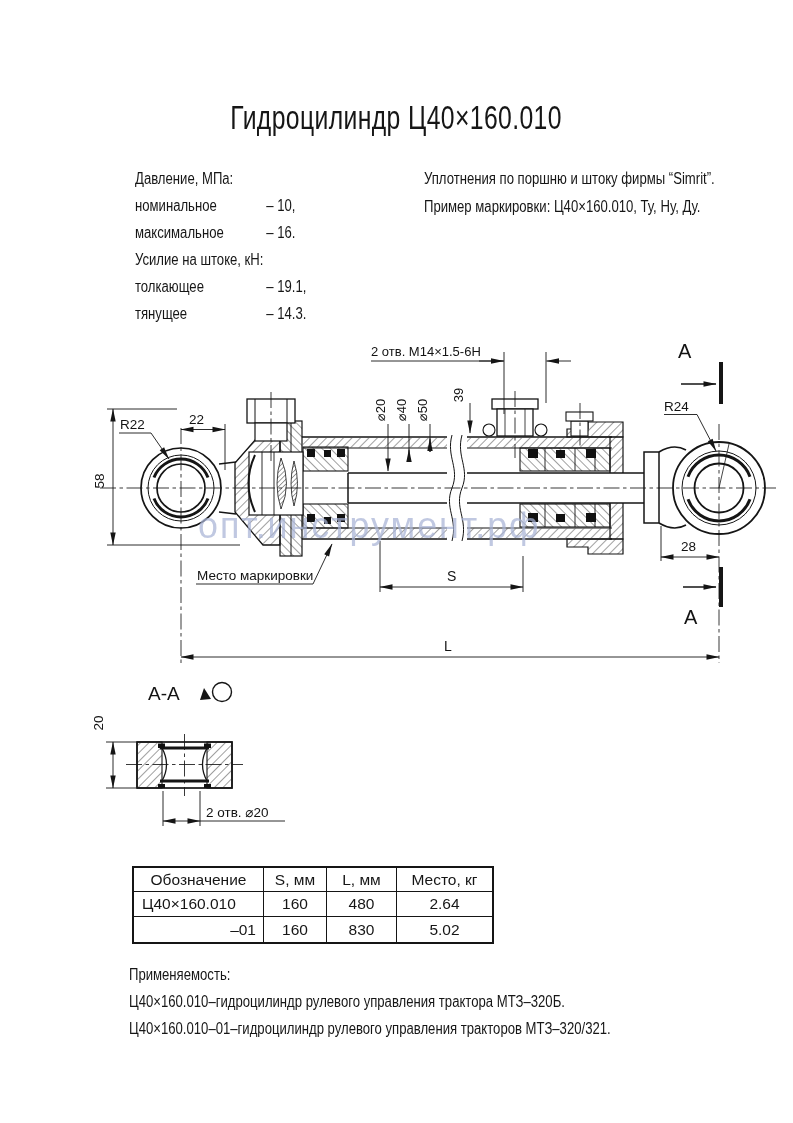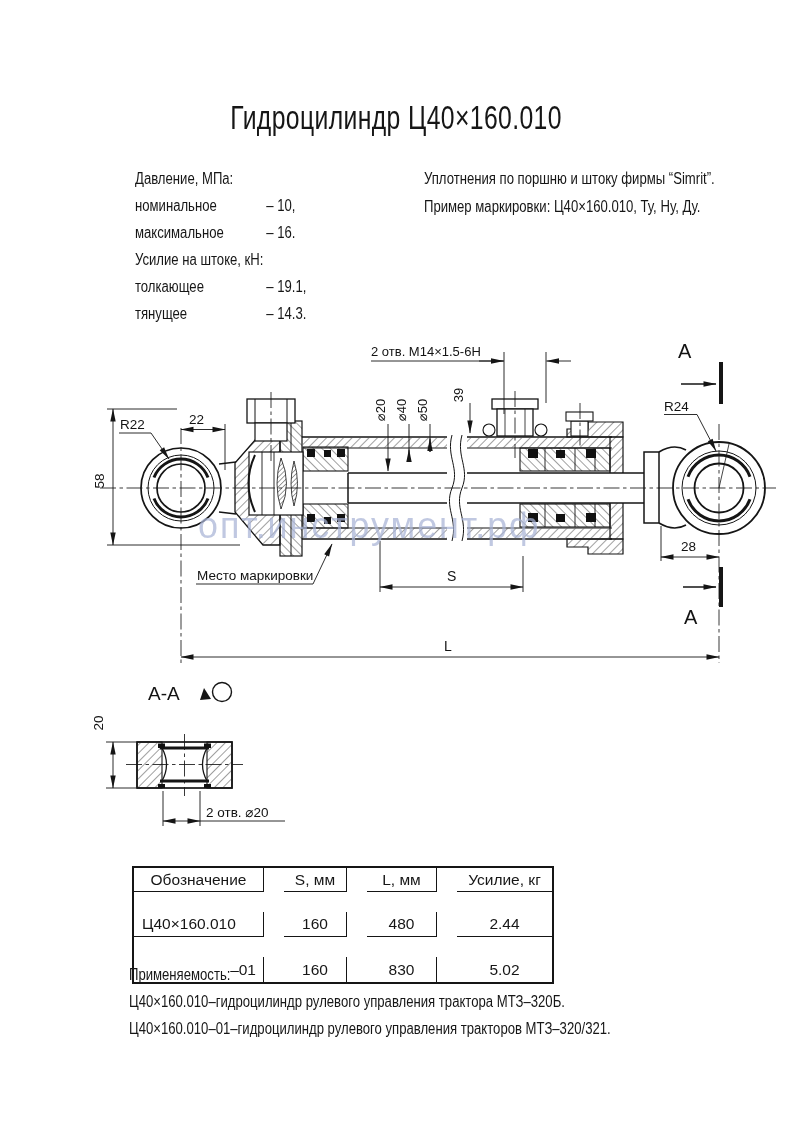--- a/index.html
+++ b/index.html
@@ -16,21 +16,21 @@
   .title .inner{display:inline-block;transform:scaleX(.75);transform-origin:50% 0;white-space:nowrap;}
   .cond{transform:scaleX(.82);transform-origin:0 0;white-space:nowrap;}
   .specs{position:absolute;left:135px;top:165px;font-size:16px;line-height:27px;}
   .spec-line{display:flex;}
   .spec-line .lbl{display:inline-block;width:160px;}
   .notes{position:absolute;left:424px;top:165px;font-size:16px;line-height:27.5px;}
   .watermark{position:absolute;left:198px;top:505px;font-size:37px;letter-spacing:2px;
              color:#a9b4d6;opacity:.72;transform:scaleX(.97);transform-origin:0 0;white-space:nowrap;}
   .tbl{position:absolute;left:132px;top:866px;display:grid;
        grid-template-columns:130px 63px 70px 95px;grid-template-rows:24px 25px 25px;
-       border:2px solid #151515;font-size:15.5px;gap:20px;}
+       border:2px solid #151515;font-size:15.5px;}
   .tbl .c{border-right:1px solid #151515;border-bottom:1px solid #151515;
           display:flex;align-items:center;justify-content:center;white-space:nowrap;}
   .tbl .c.lastcol{border-right:none;}
   .tbl .c.lastrow{border-bottom:none;}
   .tbl .c.alignL{justify-content:flex-start;padding-left:8px;}
   .tbl .c.alignR{justify-content:flex-end;padding-right:7px;margin-left:28px;}
   .application{position:absolute;left:129px;top:961px;font-size:16px;line-height:27px;}
 </style>
 </head>
 <body>
@@ -318,26 +318,26 @@
 
 <div class="notes cond">
   <div>Уплотнения по поршню и штоку фирмы “Simrit”.</div>
   <div>Пример маркировки: Ц40×160.010, Ту, Ну, Ду.</div>
 </div>
 
 <div class="tbl">
   <div class="c">Обозначение</div>
   <div class="c">S, мм</div>
   <div class="c">L, мм</div>
-  <div class="c lastcol">Усилие, кг</div>
+  <div class="c lastcol">Место, кг</div>
 
   <div class="c alignL">Ц40×160.010</div>
   <div class="c">160</div>
   <div class="c">480</div>
-  <div class="c lastcol">2.44</div>
+  <div class="c lastcol">2.64</div>
 
   <div class="c alignR lastrow">–01</div>
   <div class="c lastrow">160</div>
   <div class="c lastrow">830</div>
   <div class="c lastcol lastrow">5.02</div>
 </div>
 
 <div class="application cond">
   <div>Применяемость:</div>
   <div>Ц40×160.010–гидроцилиндр рулевого управления трактора МТЗ–320Б.</div>

